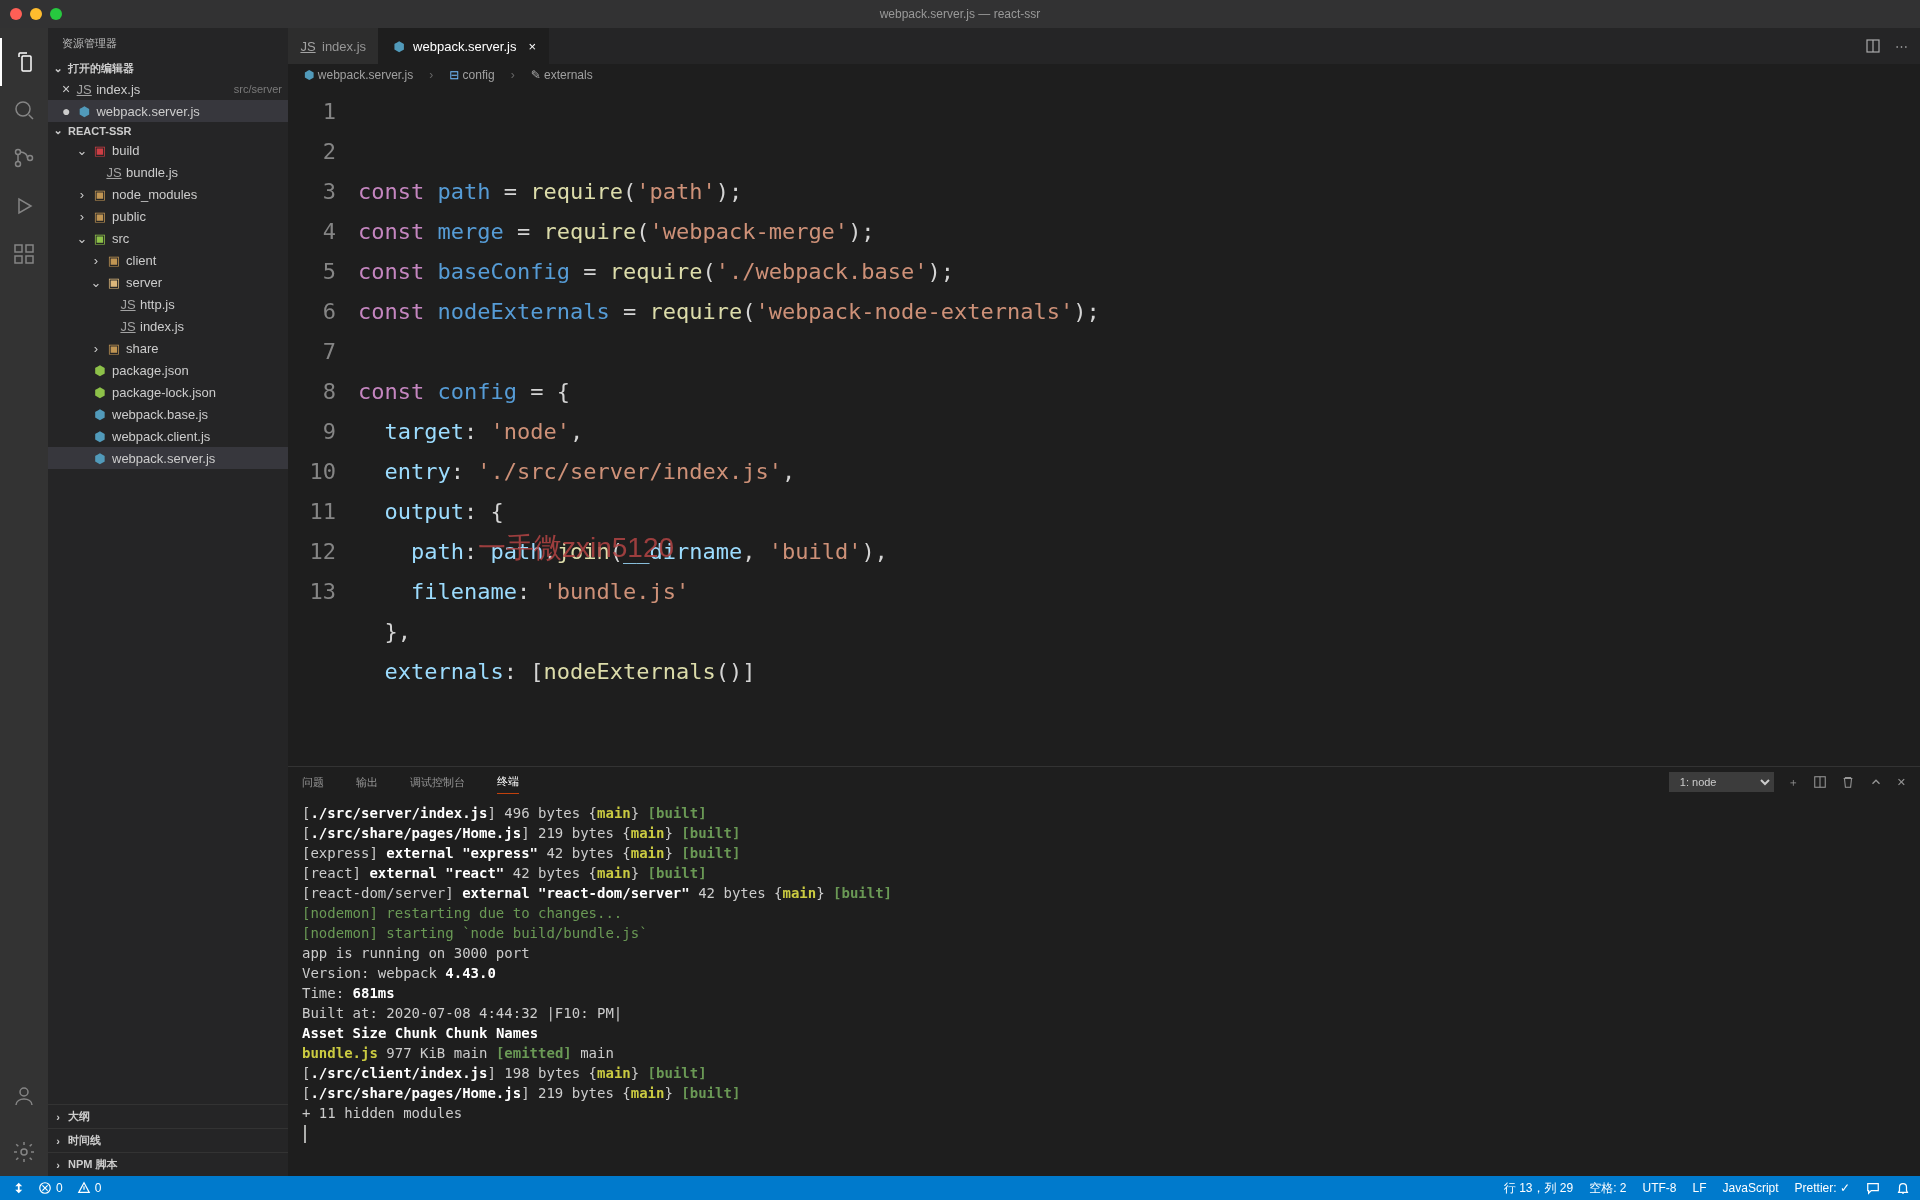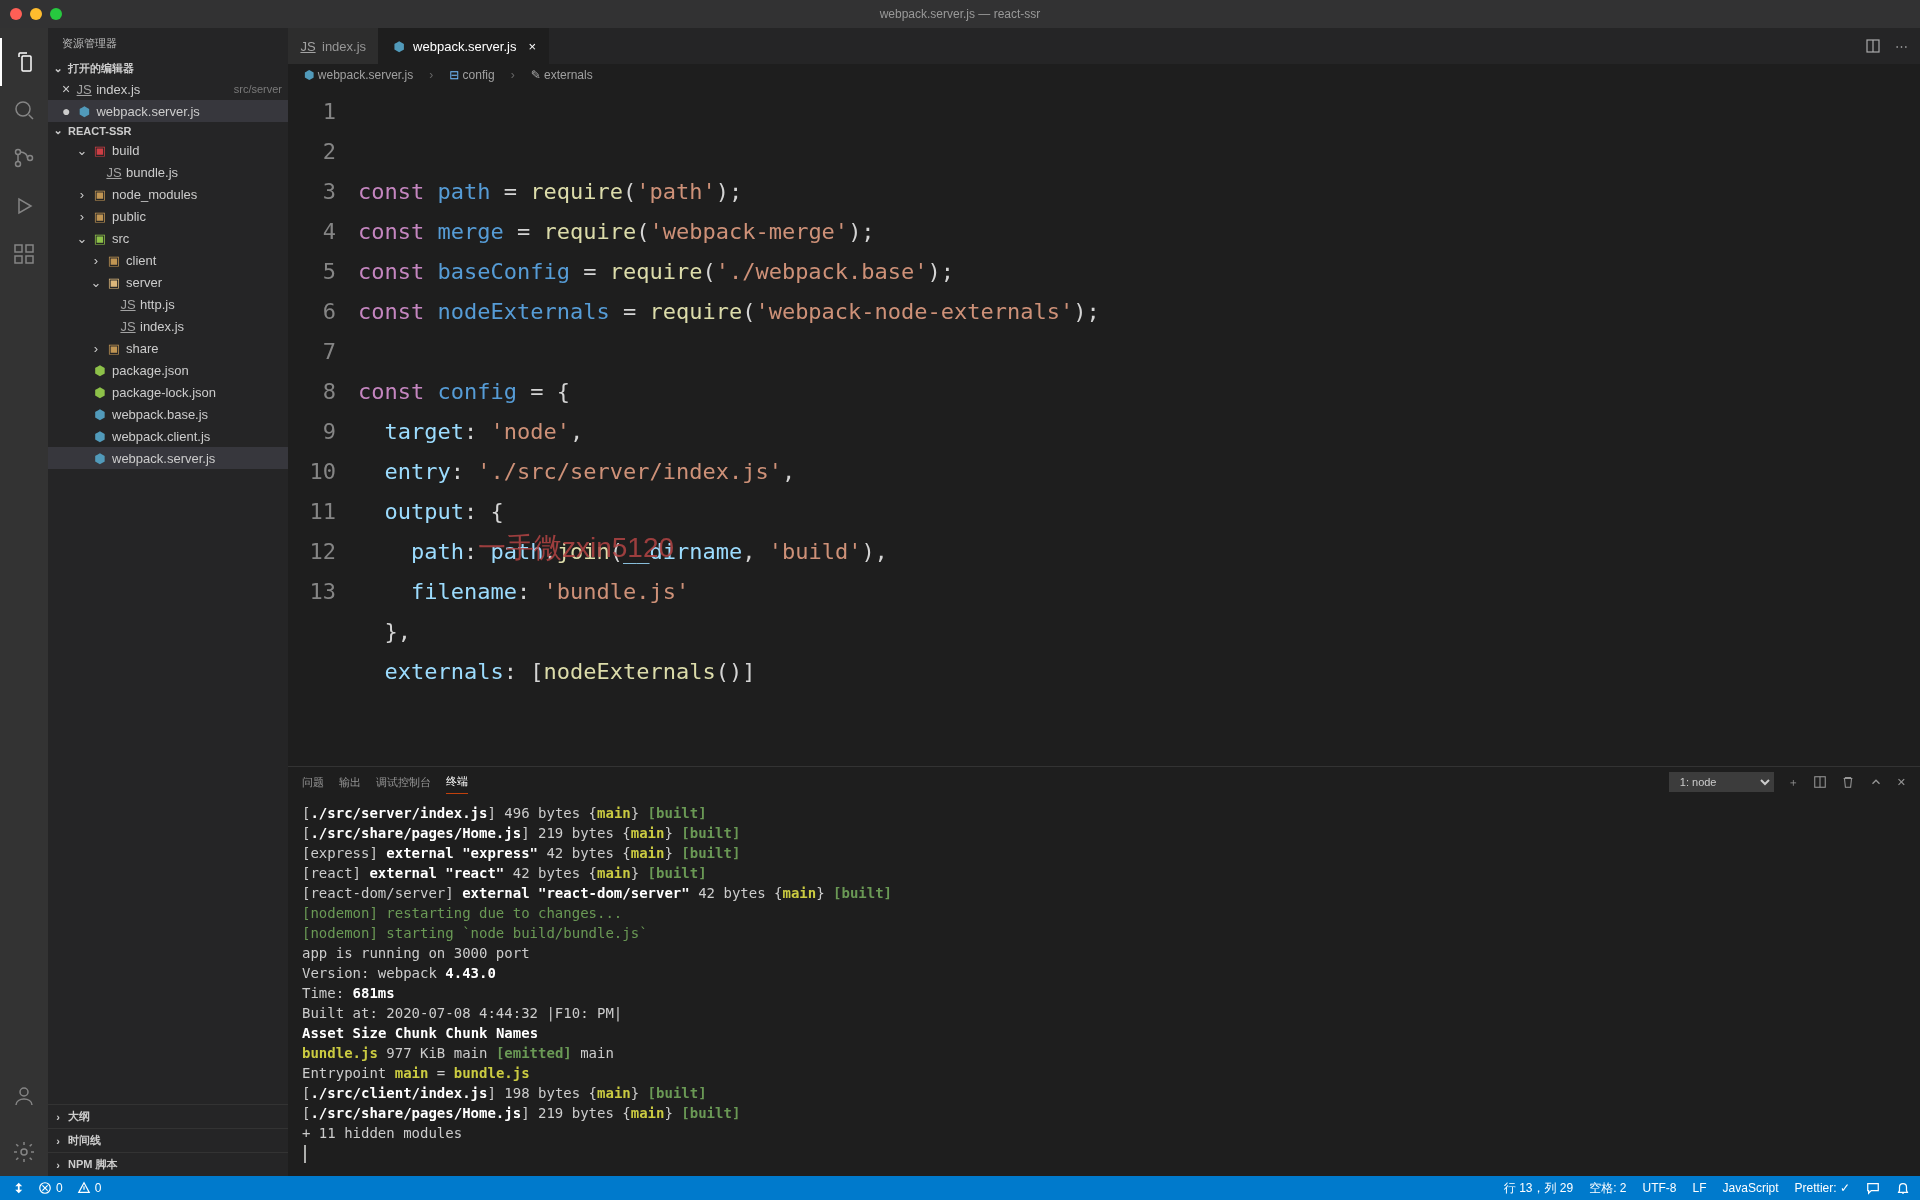--- a/index.html
+++ b/index.html
@@ -125,21 +125,21 @@
 .watermark {
   position: absolute; color: #b34444; opacity: 0.85;
   font-family: sans-serif; font-size: 28px; font-weight: 500;
   left: 120px; top: 442px; pointer-events: none;
 }
 .panel {
   height: 410px; background: #1e1e1e; border-top: 1px solid #333;
   display: flex; flex-direction: column;
 }
 .panel-tabs {
-  display: flex; align-items: center; gap: 15px;
+  display: flex; align-items: center; gap: 32px;
   padding: 0 14px; height: 30px; font-size: 11px; color: #969696;
 }
 .panel-tab { cursor: pointer; padding: 4px 0; }
 .panel-tab.active { color: #fff; border-bottom: 1px solid #c2410c; }
 .panel-right { margin-left: auto; display: flex; align-items: center; gap: 14px; }
 .panel-select {
   background: #3c3c3c; color: #ccc; border: 1px solid #3c3c3c;
   font-size: 11px; padding: 1px 40px 1px 6px; height: 20px;
 }
 .terminal {
@@ -433,21 +433,20 @@
           <div>[react] <span class="t-bold">external "react"</span> 42 bytes {<span class="t-main">main</span>} <span class="t-built">[built]</span></div>
           <div>[react-dom/server] <span class="t-bold">external "react-dom/server"</span> 42 bytes {<span class="t-main">main</span>} <span class="t-built">[built]</span></div>
           <div><span class="t-green">[nodemon] restarting due to changes...</span></div>
           <div><span class="t-green">[nodemon] starting `node build/bundle.js`</span></div>
           <div>app is running on 3000 port</div>
           <div>Version: webpack <span class="t-bold">4.43.0</span></div>
           <div>Time: <span class="t-bold">681ms</span></div>
           <div>Built at: 2020-07-08 4:44:32 |F10: PM|</div>
           <div>       <span class="t-bold">Asset</span>    <span class="t-bold">Size</span>  <span class="t-bold">Chunk</span>             <span class="t-bold">Chunk Names</span></div>
           <div><span class="t-yellow">bundle.js</span>  977 KiB    main  <span class="t-built">[emitted]</span>  main</div>
-          <div>Entrypoint <span class="t-main">main</span> = <span class="t-yellow">bundle.js</span></div>
           <div>[<span class="t-bold">./src/client/index.js</span>] 198 bytes {<span class="t-main">main</span>} <span class="t-built">[built]</span></div>
           <div>[<span class="t-bold">./src/share/pages/Home.js</span>] 219 bytes {<span class="t-main">main</span>} <span class="t-built">[built]</span></div>
           <div>    + 11 hidden modules</div>
           <div><span class="cursor-caret"></span></div>
         </div>
     </div>
   </div>
 </div>
 
 <div class="statusbar">

